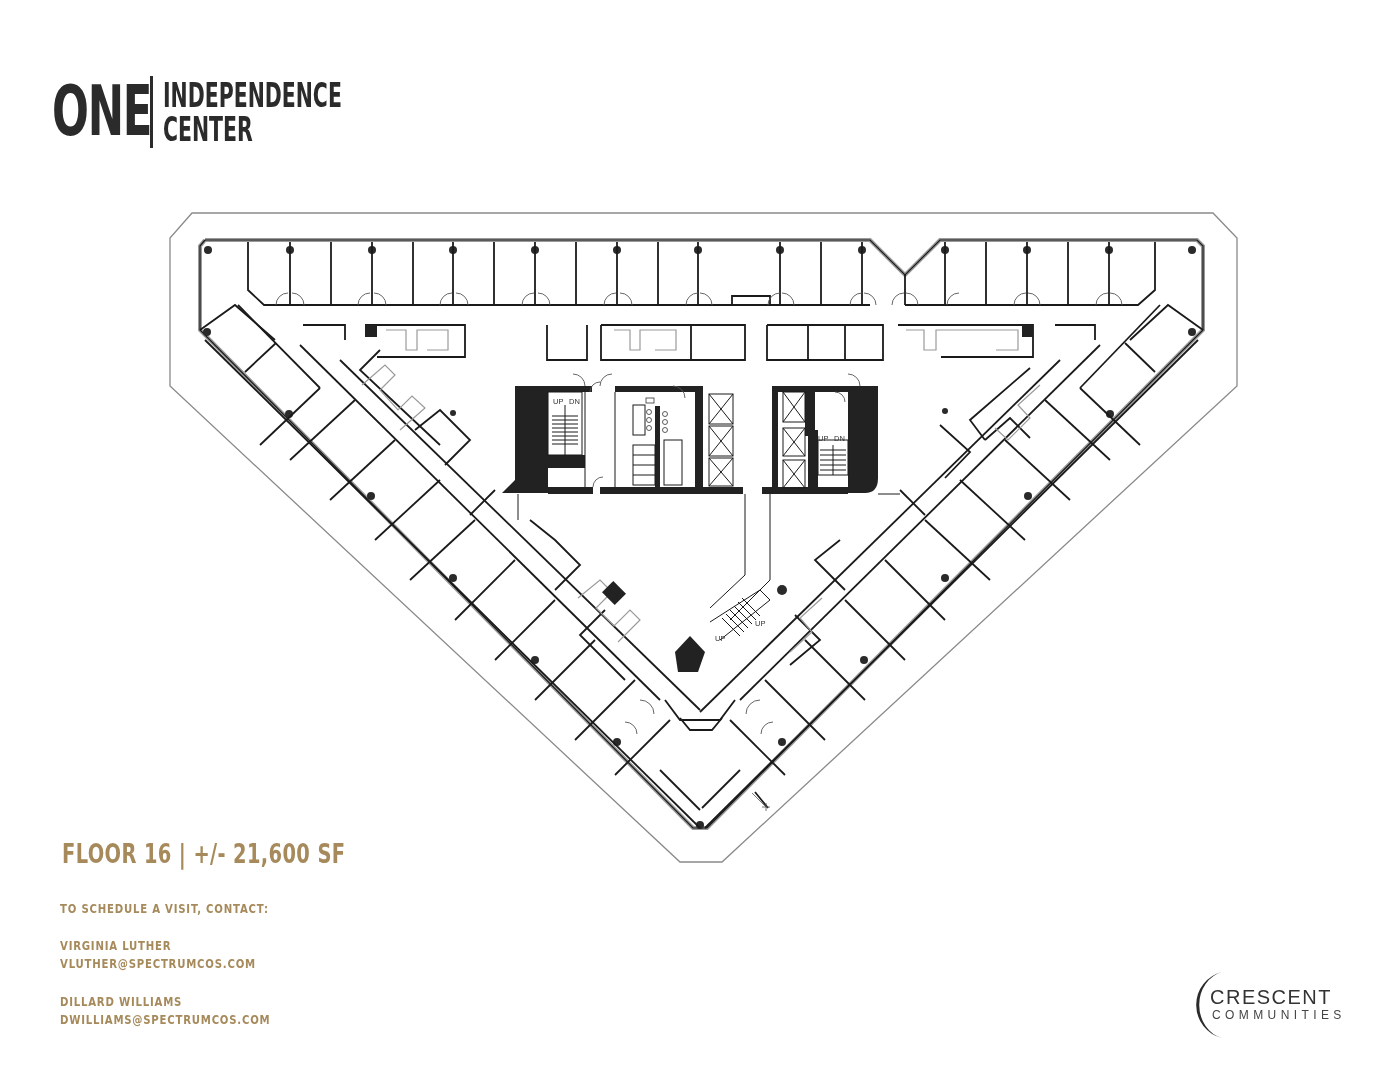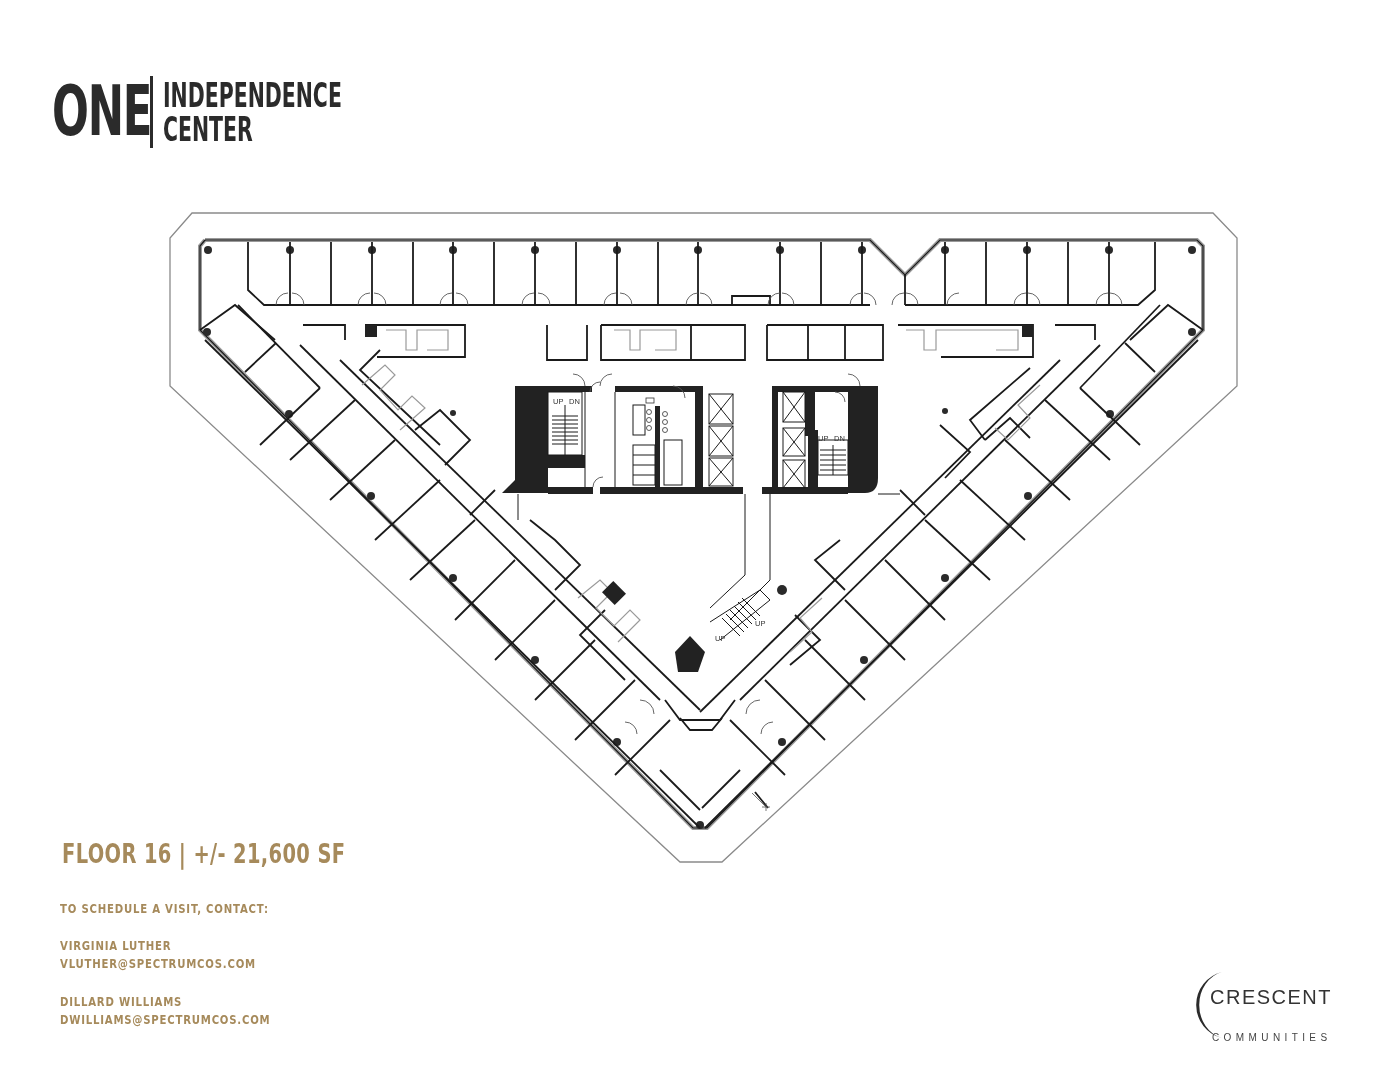--- a/index.html
+++ b/index.html
@@ -6,21 +6,21 @@
   body { width:1398px; height:1080px; position:relative; overflow:hidden; font-family:"Liberation Sans", sans-serif; }
   .logo { position:absolute; left:52px; top:74px; height:78px; display:flex; align-items:stretch; }
   .logo-one { font-family:"DejaVu Sans", sans-serif; font-weight:bold; font-size:70px; line-height:74px; color:#2b2b2b; transform:scaleX(0.62); transform-origin:left center; width:92px; letter-spacing:-2px; }
   .logo-bar { width:3px; background:#2b2b2b; margin:2px 10px 0 6px; height:72px; }
   .logo-text { display:flex; flex-direction:column; justify-content:center; font-family:"DejaVu Sans", sans-serif; font-weight:bold; color:#2b2b2b; font-size:33px; line-height:34px; transform:scaleX(0.62); transform-origin:left center; letter-spacing:0px; }
   .plan { position:absolute; left:0; top:0; }
   .floor-title { position:absolute; left:62px; top:838px; font-family:"DejaVu Sans", sans-serif; font-weight:bold; font-size:27px; color:#a68a5b; transform:scaleX(0.72); transform-origin:left center; white-space:nowrap; letter-spacing:0.5px; }
   .contact { position:absolute; left:60px; font-family:"DejaVu Sans", sans-serif; font-weight:bold; font-size:13px; color:#a68a5b; transform:scaleX(0.78); transform-origin:left center; white-space:nowrap; letter-spacing:1px; line-height:18px; }
   .crescent { position:absolute; left:1196px; top:970px; width:140px; height:70px; }
   .crescent-name { position:absolute; left:14px; top:16px; font-family:"Liberation Sans", sans-serif; font-size:20px; letter-spacing:1.5px; color:#333; }
-  .crescent-sub { position:absolute; left:16px; top:38px; font-family:"Liberation Sans", sans-serif; font-size:10px; letter-spacing:4.4px; color:#444;margin-top:24px; }
+  .crescent-sub { position:absolute; left:16px; top:38px; font-family:"Liberation Sans", sans-serif; font-size:12px; letter-spacing:4.4px; color:#444; }
 </style>
 </head>
 <body>
 
 <div class="logo">
   <div class="logo-one">ONE</div>
   <div class="logo-bar"></div>
   <div class="logo-text">
     <span>INDEPENDENCE</span>
     <span>CENTER</span>

